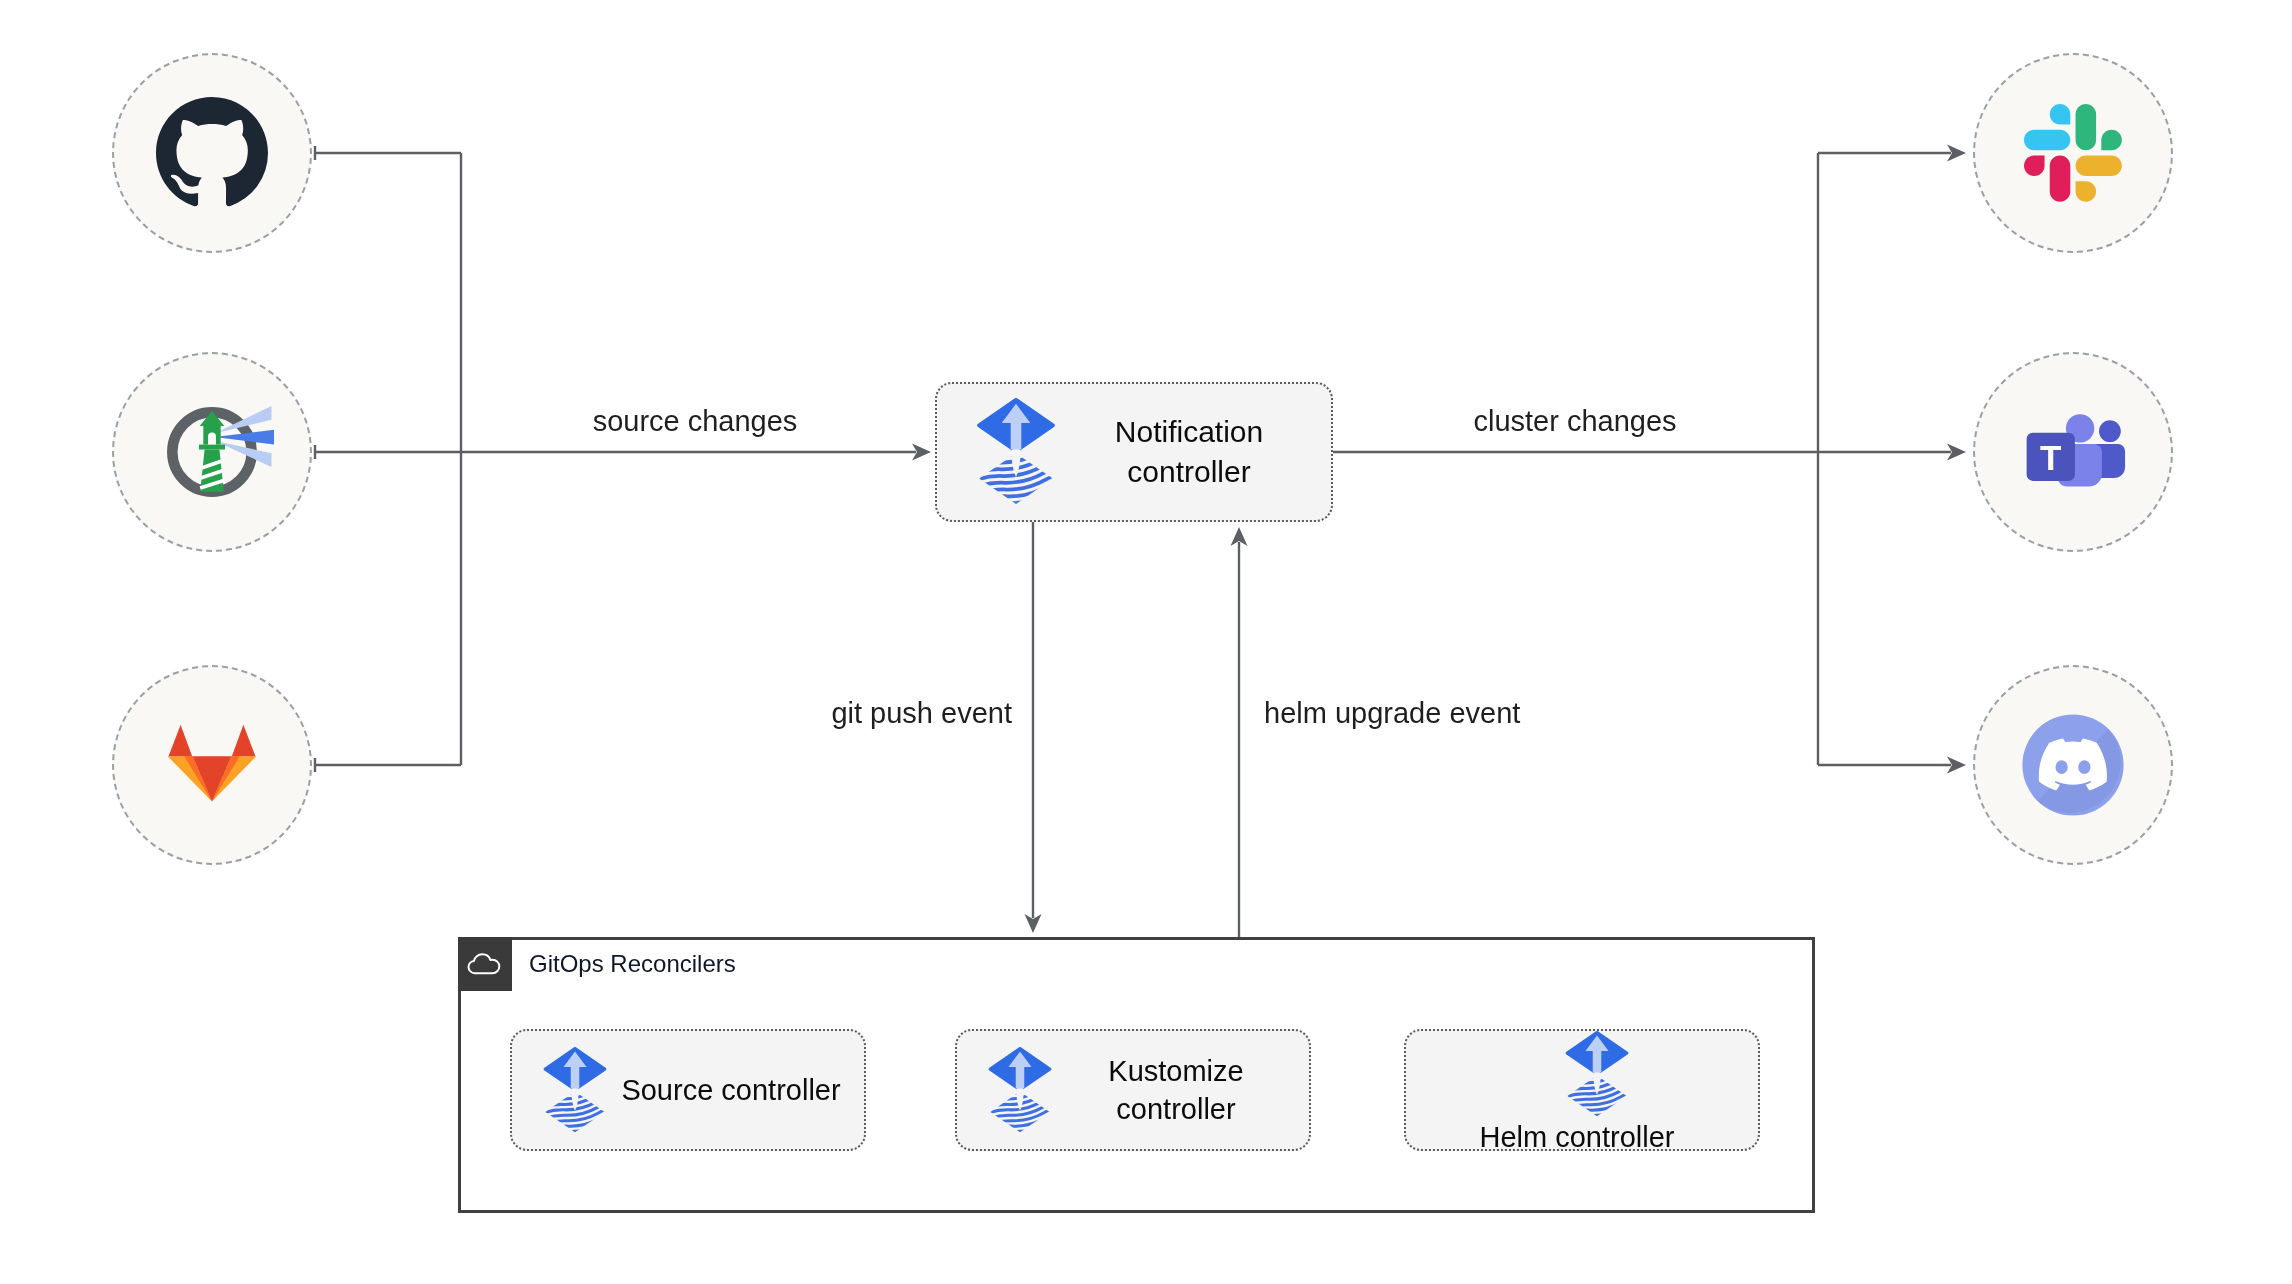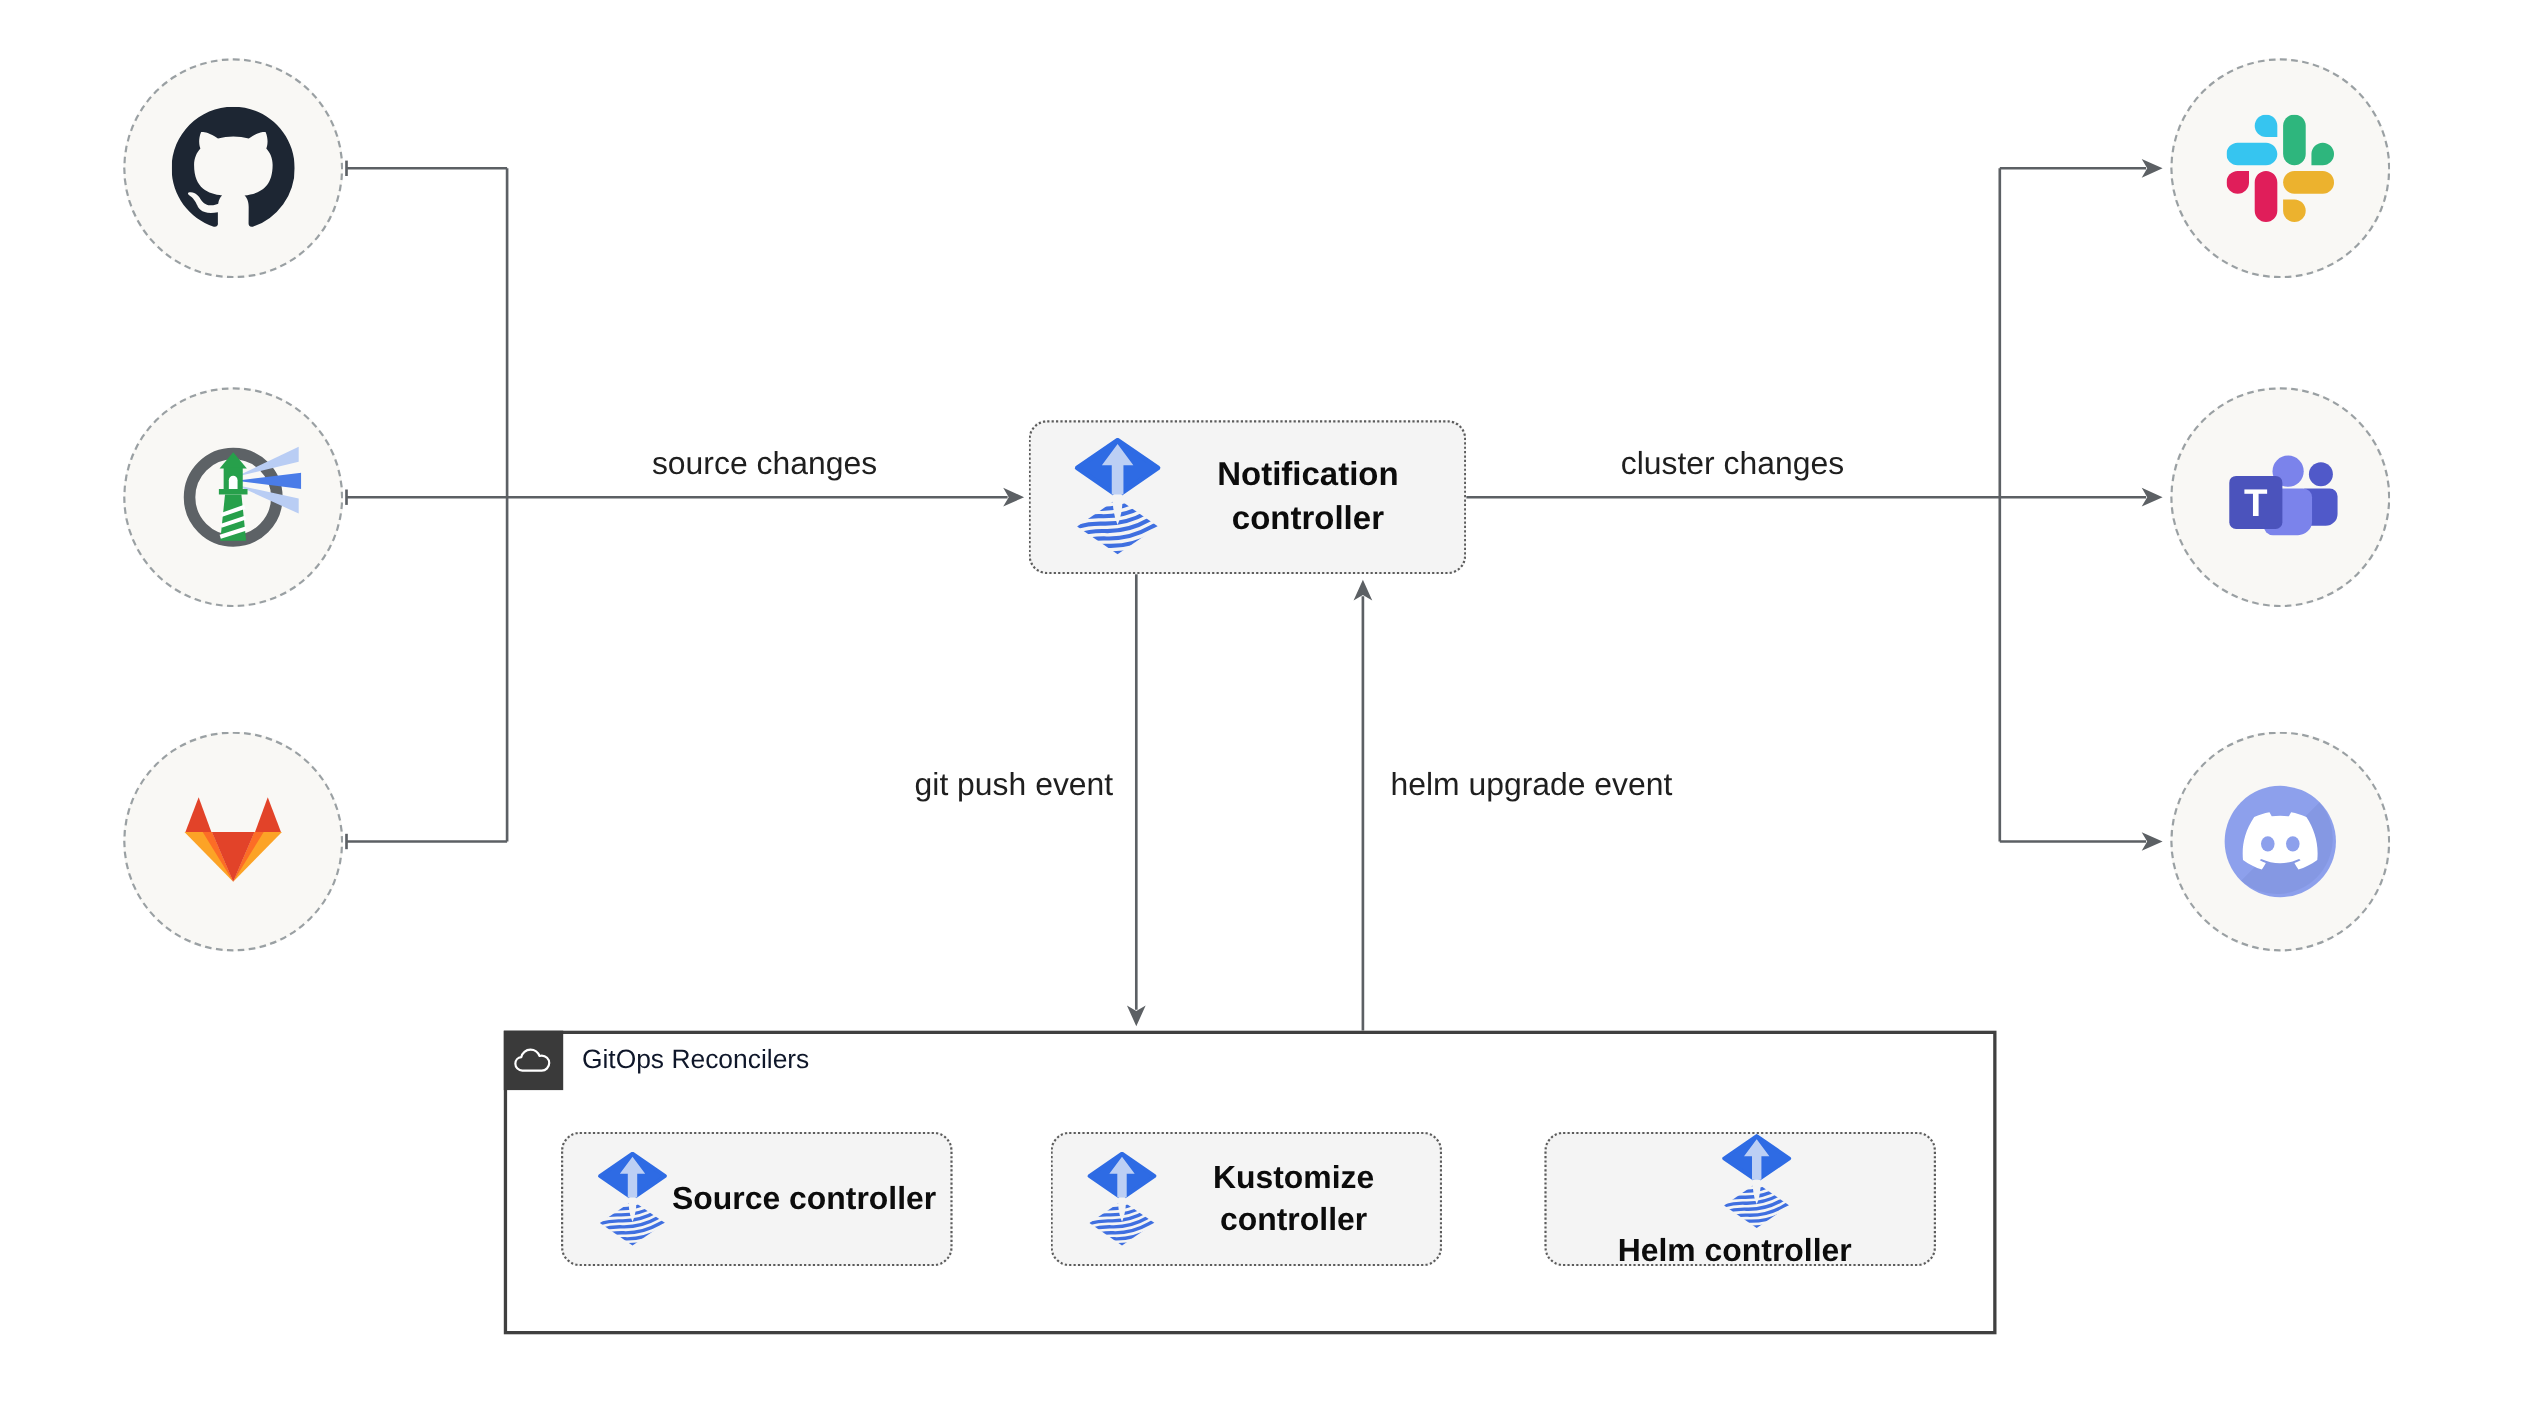--- a/index.html
+++ b/index.html
@@ -12,21 +12,21 @@
   .arrowhead{fill:#5c6064;stroke:none;}
   .edge-label{font-family:"Liberation Sans",sans-serif;font-size:29px;fill:#1f1f1f;}
 
   
   .node-circle{position:absolute;width:200px;height:200px;box-sizing:border-box;
     border:2.5px dashed #9aa0a3;border-radius:50%;background:#f9f8f5;
     display:flex;align-items:center;justify-content:center;}
 
   
   .ctrl-box{position:absolute;box-sizing:border-box;background:#f4f4f4;
-    border:2.5px dotted #5b5b5b;border-radius:17px;display:flex;align-items:center;font-weight:bold;}
+    border:2.5px dotted #5b5b5b;border-radius:17px;display:flex;align-items:center;}
   .ctrl-box .flux-wrap{flex:0 0 auto;display:flex;align-items:center;}
   .ctrl-box .lbl{flex:1;text-align:center;font-size:29px;line-height:38px;color:#0c0c0c;padding-right:10px;}
   #notification-box{left:935px;top:382px;width:398px;height:140px;}
   #notification-box .flux-wrap{margin-left:38px;}
   #notification-box .lbl{font-size:30px;line-height:40px;}
   .recon-box{top:1029px;width:356px;height:122px;}
   .recon-box .flux-wrap{margin-left:30px;}
   #recon-box-0{left:510px;} #recon-box-1{left:955px;} #recon-box-2{left:1404px;flex-direction:column;}
 
   

